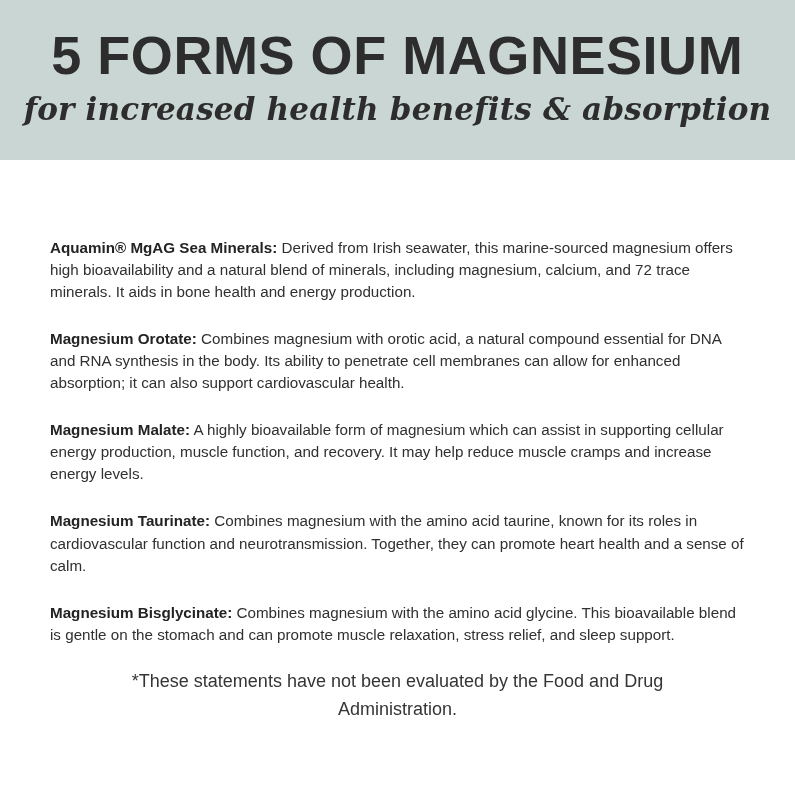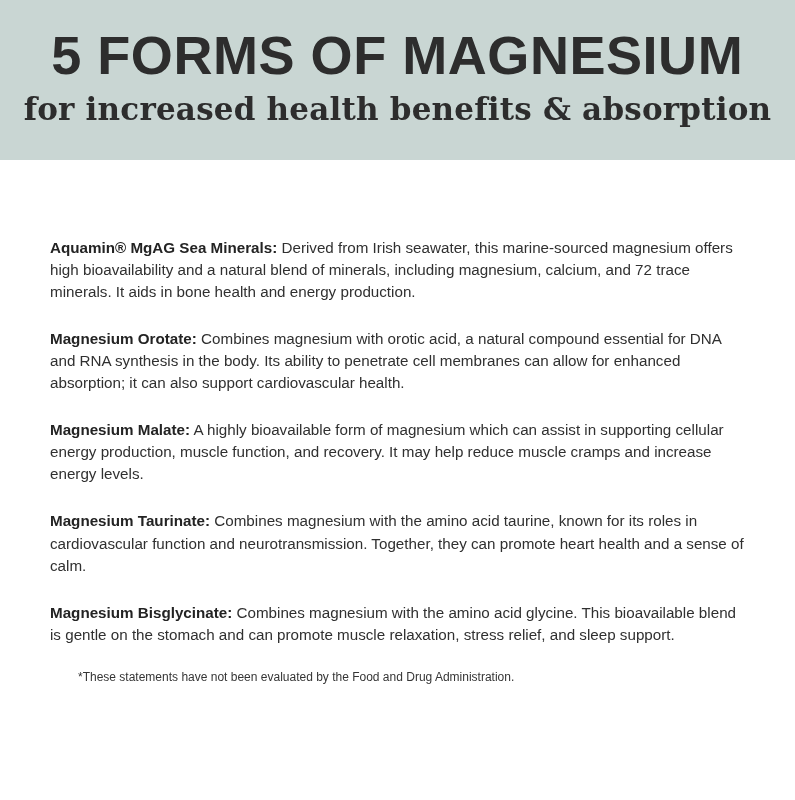--- a/index.html
+++ b/index.html
@@ -39,20 +39,21 @@
     font-size: 53px;
     letter-spacing: 0.5px;
     line-height: 1.0;
     color: #2d2d2d;
     text-align: center;
     white-space: nowrap;
     transform: scaleX(1.02);
   }
   .header-subtitle {
     font-family: "DejaVu Serif", serif;
+    font-style: italic;
     font-weight: bold;
     font-size: 31px;
     line-height: 1.1;
     color: #2d2d2d;
     text-align: center;
     margin-top: 10px;
     white-space: nowrap;
     letter-spacing: 0.2px;
   }
 
@@ -78,22 +79,22 @@
     color: #232323;
   }
   .entry-desc {
     font-weight: normal;
   }
 
   
   .disclaimer {
     margin-top: 8px;
     padding: 0 28px;
-    text-align: left;
-    font-size: 12px;
+    text-align: center;
+    font-size: 18px;
     line-height: 1.55;
     color: #353535;
   }
   .disclaimer-line {
     display: block;
   }
 </style>
 </head>
 <body>
 

